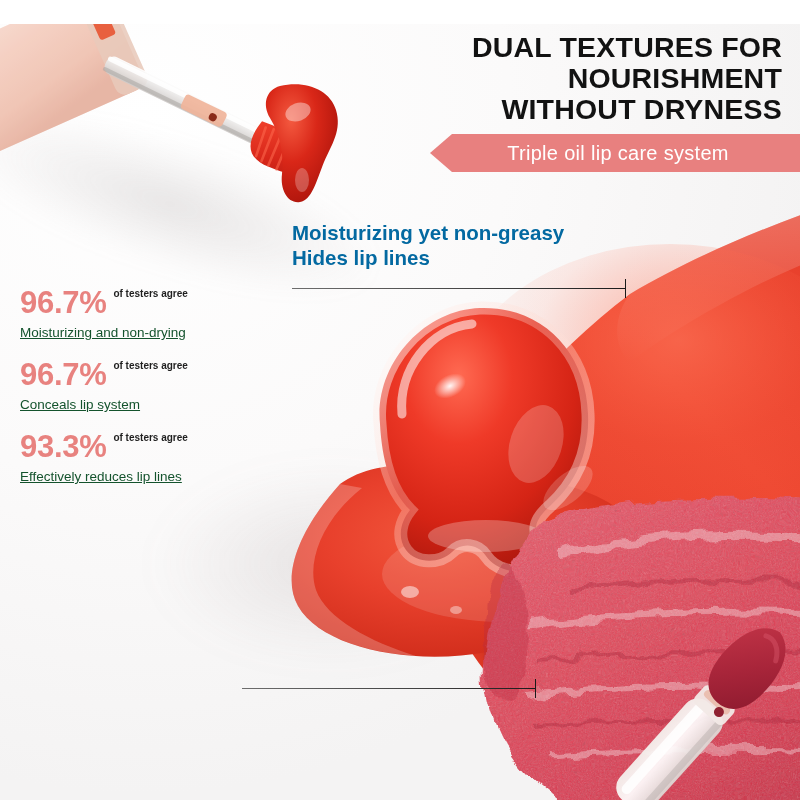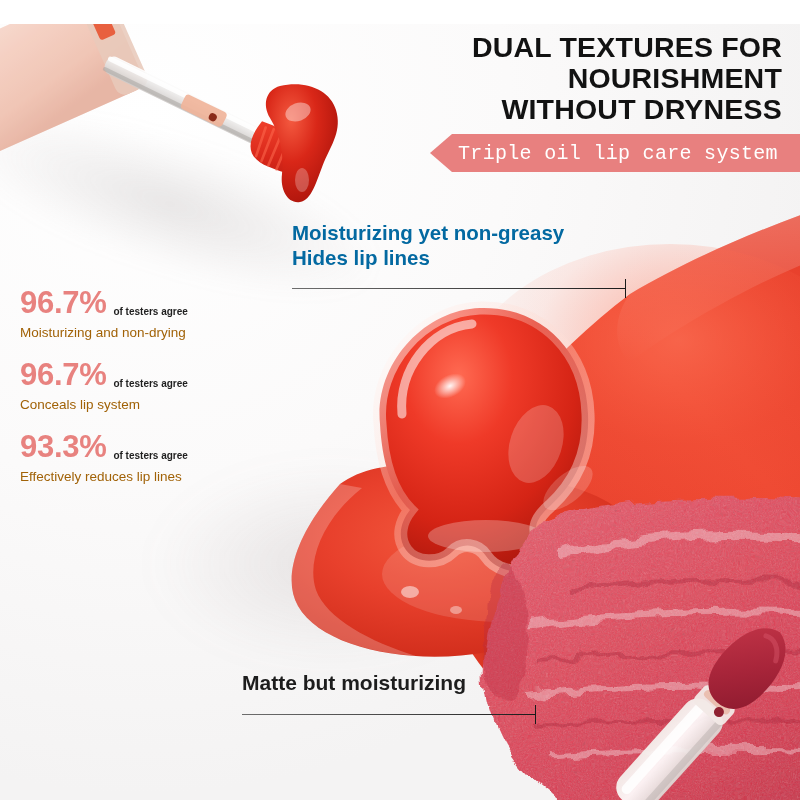--- a/index.html
+++ b/index.html
@@ -112,21 +112,20 @@
     clip-path: polygon(22px 0, 100% 0, 100% 100%, 22px 100%, 0 50%);
     box-shadow: 0 1px 2px rgba(0,0,0,0.05);
   }
   .ribbon-text {
     color: #ffffff;
     font-size: 20px;
     letter-spacing: 0.3px;
     padding-left: 12px;
     padding-right: 6px;
     white-space: nowrap;
-    font-family: Liberation Mono, monospace;
   }
 
   
   .callout-gloss {
     position: absolute;
     left: 292px;
     top: 196px;
     width: 350px;
   }
   .callout-gloss .ct-line {
@@ -178,43 +177,44 @@
   
   .stats {
     position: absolute;
     left: 20px;
     top: 262px;
     width: 280px;
   }
   .stat { margin-bottom: 17px; }
   .stat-head {
     display: flex;
-    align-items: flex-end;
+    align-items: flex-start;
     gap: 7px;
   }
   .stat-pct {
     color: #e8827f;
     font-weight: 700;
     font-size: 31px;
     line-height: 34px;
     letter-spacing: -0.3px;
   }
   .stat-agree {
     color: #1f1f1f;
     font-weight: 700;
     font-size: 10px;
     line-height: 16px;
     white-space: nowrap;
   }
   .stat-desc {
-    color: #a16207;
+    color: #14532d;
     font-size: 13.5px;
     line-height: 17px;
     margin-top: 4px;
     white-space: nowrap;
+    text-decoration: underline;
   }
 </style>
 </head>
 <body>
 
 <div id="canvas">
 
   <div class="bg-base"></div>
   <div class="soft-shadow-1"></div>
   <div class="soft-shadow-2"></div>
@@ -453,21 +453,20 @@
   <div class="callout-gloss">
     <div class="ct-line">Moisturizing yet non-greasy</div>
     <div class="ct-line">Hides lip lines</div>
     <div class="rule-wrap">
       <div class="rule"></div>
       <div class="tick"></div>
     </div>
   </div>
 
   <div class="callout-matte">
-    <div class="ct-line">Matte but moisturizing</div>
     <div class="rule-wrap">
       <div class="rule"></div>
       <div class="tick"></div>
     </div>
   </div>
 
   <div class="stats">
 
     <div class="stat">
       <div class="stat-head">

